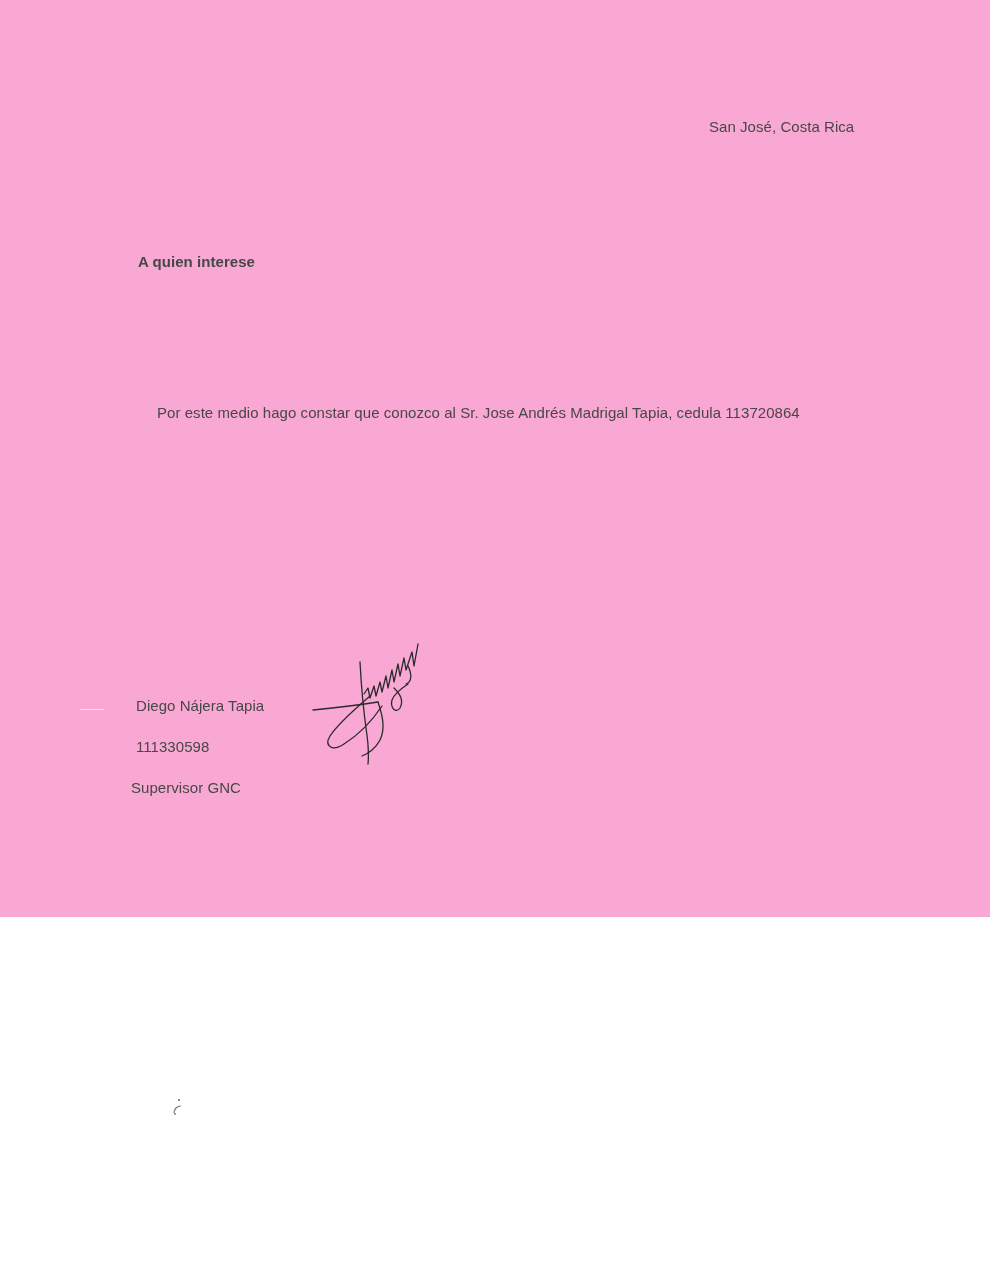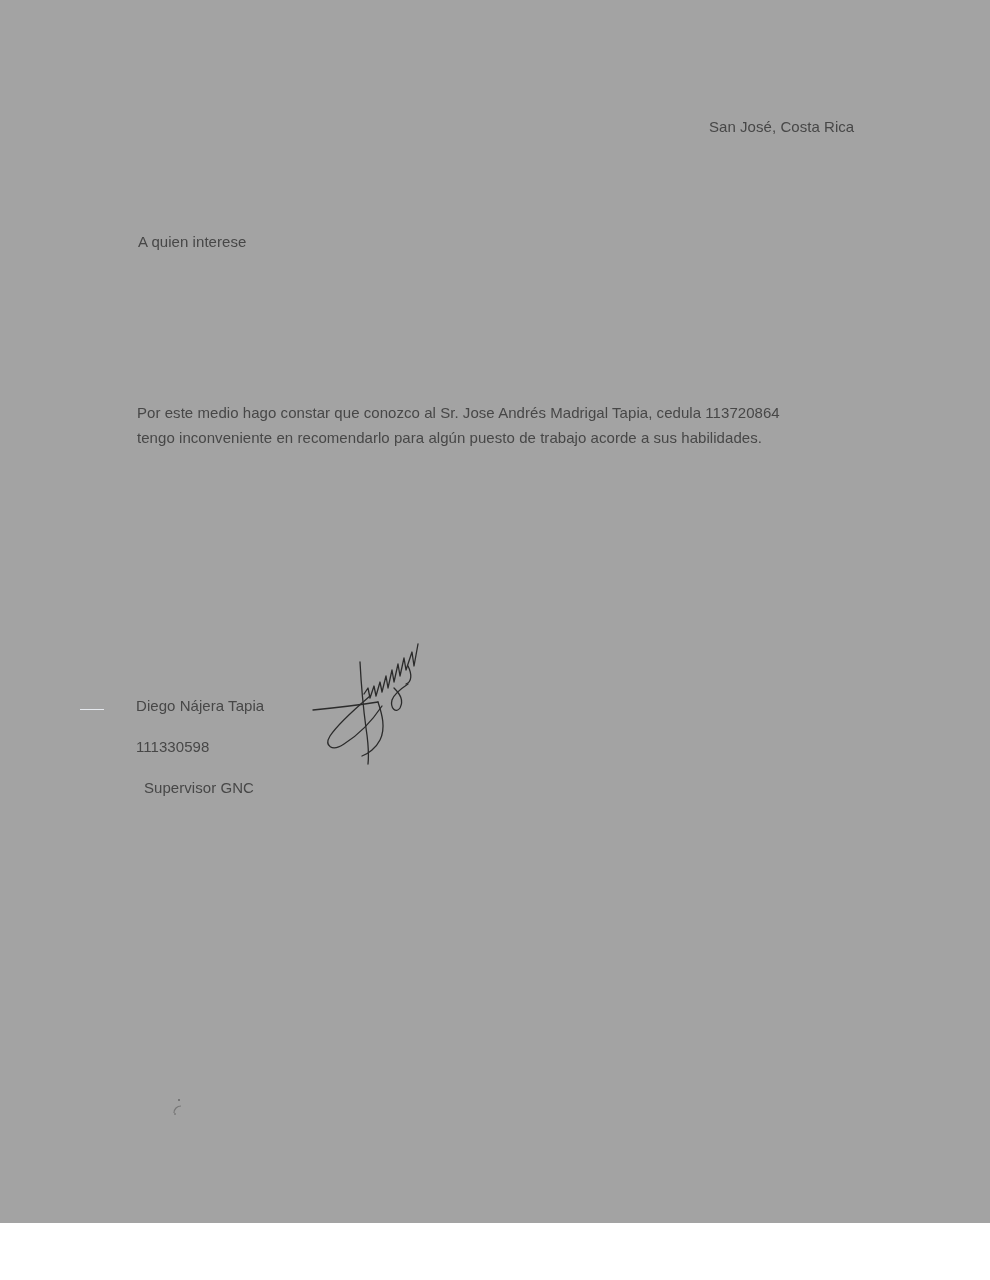--- a/index.html
+++ b/index.html
@@ -12,39 +12,39 @@
       height: 1280px;
       position: relative;
       overflow: hidden;
       font-family: "Liberation Sans", "DejaVu Sans", sans-serif;
       color: #4a4a4a;
     }
     .page {
       position: absolute;
       left: 0; top: 0;
       width: 990px;
-      height: 1223px;
-      background: #a3a3a3;
+      height: 917px;
+      background: #f9a8d4;
     }
     .txt {
       position: absolute;
       font-size: 15px;
       line-height: 25px;
       color: #474747;
       white-space: nowrap;
       letter-spacing: 0.05px;
     }
     .location { left: 709px; top: 114px; }
-    .salutation { left: 138px; top: 229px; }
+    .salutation { left: 138px; top: 249px; font-weight: bold; }
     .body-paragraph { left: 137px; top: 400px; }
-    .body-line { display: block; height: 25px; }
+    .body-line { display: block; height: 25px; margin-left: 20px; }
     .closing { left: 137px; top: 532px; }
     .signer-name { left: 136px; top: 693px; }
     .signer-id { left: 136px; top: 734px; }
-    .signer-title { left: 144px; top: 775px; }
+    .signer-title { left: 131px; top: 775px; }
     .signature {
       position: absolute;
       left: 308px;
       top: 636px;
       width: 115px;
       height: 130px;
     }
     .scan-mark {
       position: absolute;
       left: 170px;
@@ -65,21 +65,20 @@
 <body>
 
 <div class="page">
 
   <div class="txt location">San José, Costa Rica</div>
 
   <div class="txt salutation">A quien interese</div>
 
   <div class="txt body-paragraph">
     <span class="body-line">Por este medio hago constar que conozco al  Sr. Jose Andrés Madrigal Tapia, cedula 113720864</span>
-    <span class="body-line">tengo inconveniente en recomendarlo para algún puesto de trabajo acorde a sus habilidades.</span>
   </div>
 
 
   <div class="scan-dash"></div>
 
   <div class="txt signer-name">Diego Nájera Tapia</div>
   <div class="txt signer-id">111330598</div>
   <div class="txt signer-title">Supervisor GNC</div>
 
   <svg class="signature" viewBox="0 0 115 130" fill="none" stroke="#2b2b2b" stroke-width="1.3" stroke-linecap="round" stroke-linejoin="round">

